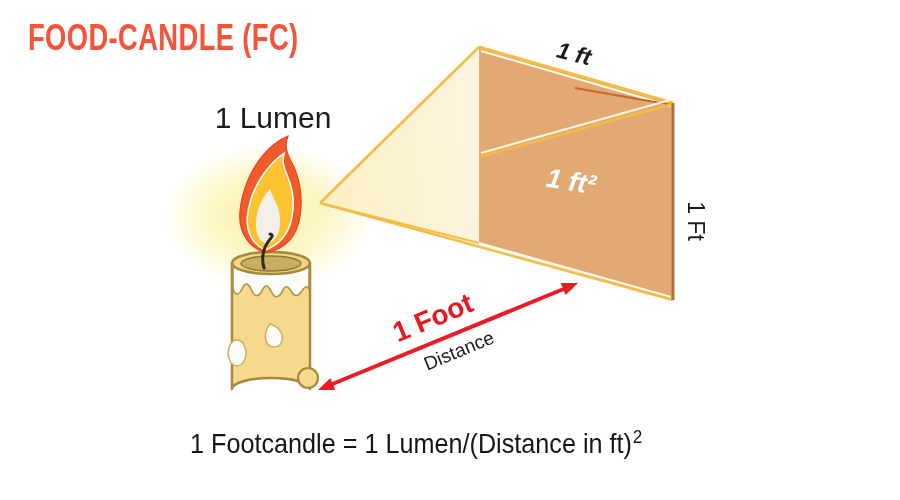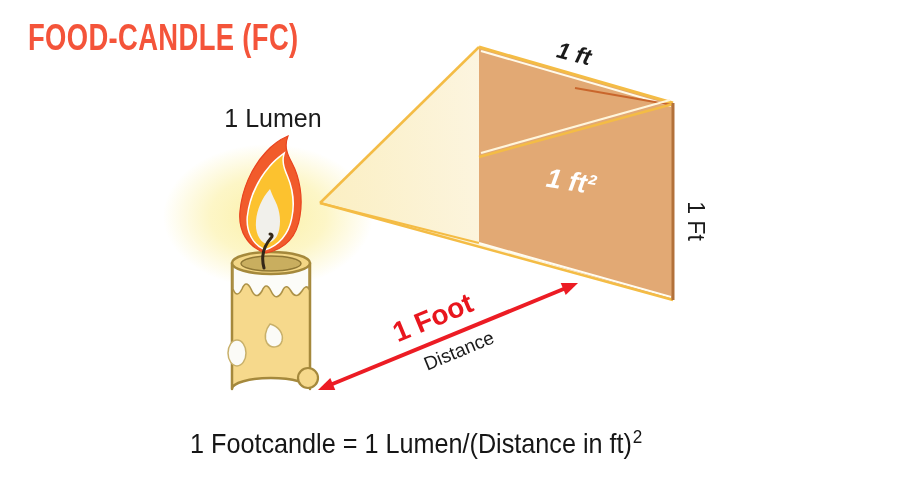--- a/index.html
+++ b/index.html
@@ -9,21 +9,21 @@
   }
   .stage svg { position:absolute; left:0; top:0; }
   .txt { position:absolute; white-space:nowrap; }
 
   .title {
     left:28px; top:17px; font-size:37px; font-weight:bold; color:#F4543A;
     transform:scaleX(0.74); transform-origin:0 0; letter-spacing:0.5px;
   }
   .lumen {
     left:273px; top:118px; transform:translate(-50%,-50%);
-    font-size:25px; color:#1b1b1b;
+    font-size:30px; color:#1b1b1b;
   }
   .ft-top {
     left:574px; top:54px; transform:translate(-50%,-50%) rotate(14deg);
     font-size:23px; font-style:italic; font-weight:600; color:#1b1b1b;
   }
   .ft-area {
     left:571px; top:182px; transform:translate(-50%,-50%) rotate(9deg);
     font-size:27px; font-style:italic; font-weight:600; color:#ffffff;
   }
   .ft-right {

